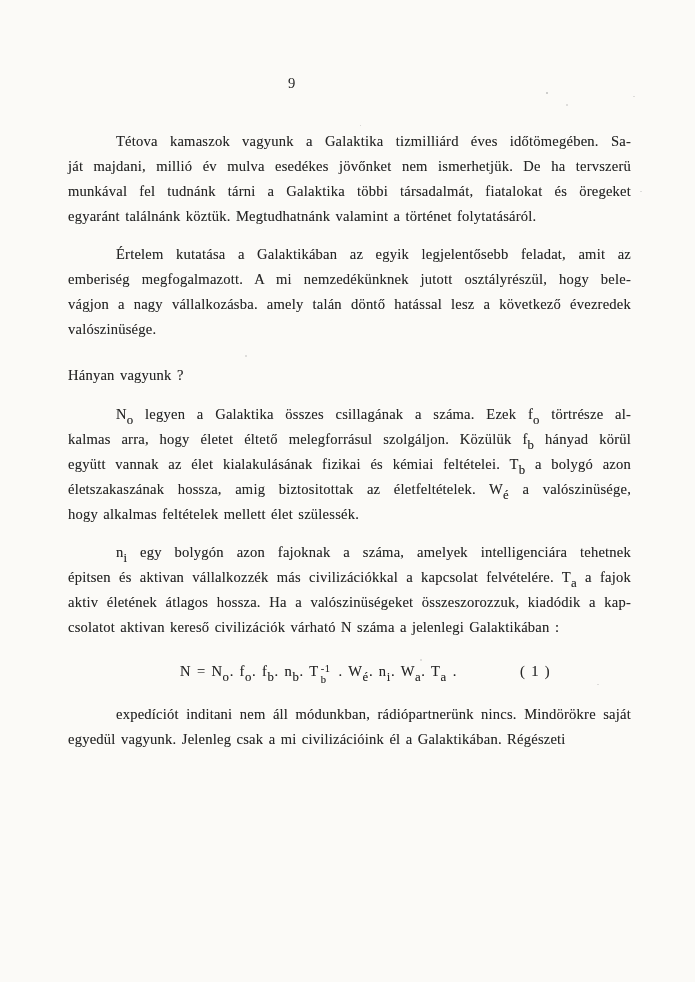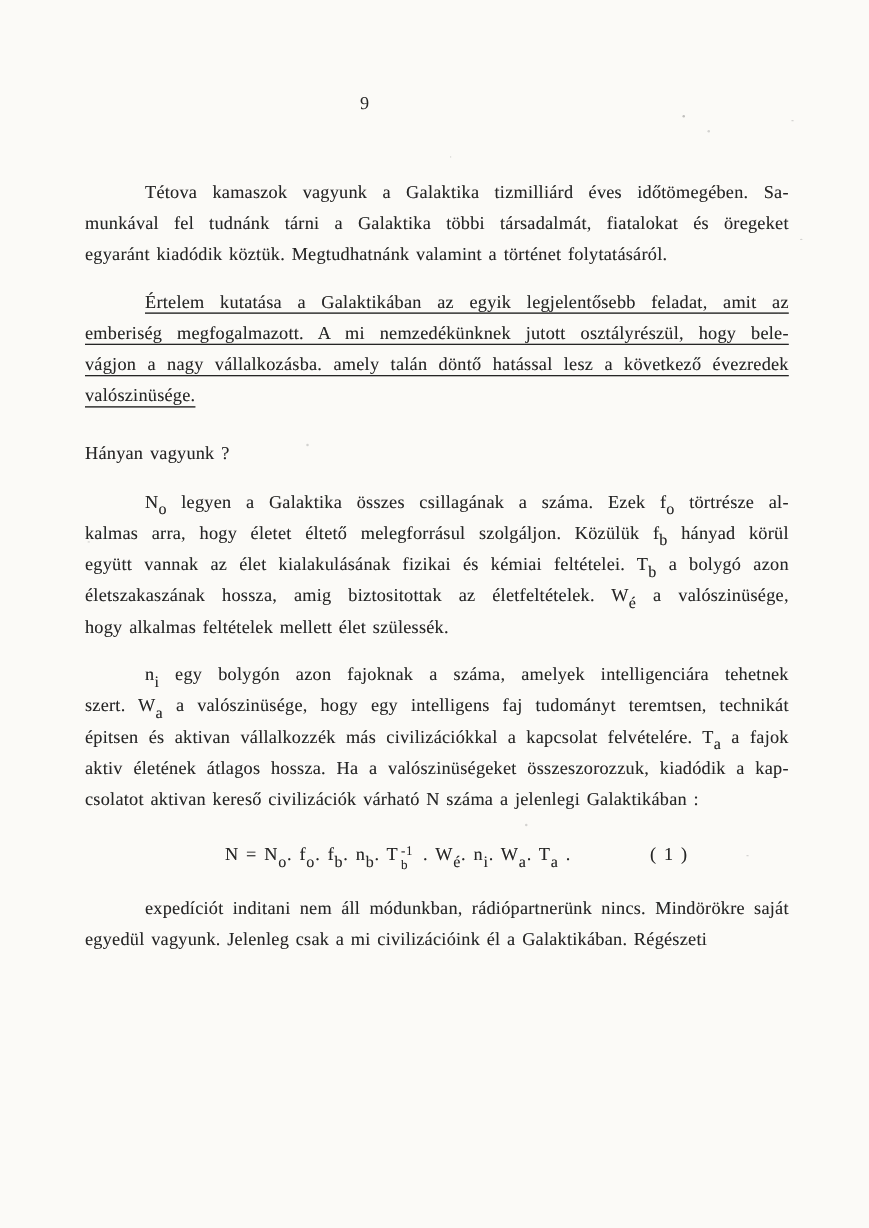--- a/index.html
+++ b/index.html
@@ -12,31 +12,30 @@
     background: var(--paper);
     font-family: "Liberation Serif", "DejaVu Serif", serif;
     color: var(--ink);
     overflow: hidden;
   }
   .page-number {
     position: absolute; top: 75px; left: 288px;
     font-size: 14.6px; letter-spacing: .3px;
   }
   .text-flow {
-    position: absolute; left: 68px; top: 142px; width: 563px;
+    position: absolute; left: 68px; top: 129px; width: 563px;
     font-size: 14.6px; line-height: 25px;
     letter-spacing: .2px; word-spacing: 1.5px;
     text-shadow: 0 0 .5px rgba(50,50,50,.38);
   }
   .para { margin: 0 0 13px 0; }
   .para.indent .line:first-child { text-indent: 48px; }
   .para .line { text-align: justify; text-align-last: justify; }
   .para .line:last-child { text-align-last: left; }
   .para.underline .line {
-    text-decoration: underline;
     text-decoration-thickness: .8px;
     text-underline-offset: 4px;
   }
   .heading {
     margin: 21px 0 14px 0;
     text-decoration-thickness: .8px;
     text-underline-offset: 4px;
   }
   .equation { position: relative; margin: 19px 0 17px 0; padding-left: 112px; letter-spacing: .6px; }
   .eq-number { position: absolute; left: 452px; top: 0; }
@@ -46,40 +45,40 @@
   .speck { position: absolute; border-radius: 50%; background: #777; pointer-events: none; }
 </style>
 </head>
 <body>
 
 <div class="page">
   <div class="page-number">9</div>
   <div class="text-flow">
       <div class="para indent">
         <div class="line">Tétova kamaszok vagyunk a Galaktika tizmilliárd éves időtömegében. Sa-</div>
+        <div class="line">ját majdani, millió év mulva esedékes jövőnket nem ismerhetjük. De ha tervszerü</div>
         <div class="line">munkával fel tudnánk tárni a Galaktika többi társadalmát, fiatalokat és öregeket</div>
-        <div class="line">egyaránt kiadódik köztük. Megtudhatnánk valamint a történet folytatásáról.</div>
+        <div class="line">egyaránt találnánk köztük. Megtudhatnánk valamint a történet folytatásáról.</div>
       </div>
       <div class="para indent underline">
         <div class="line">Értelem kutatása a Galaktikában az egyik legjelentősebb feladat, amit az</div>
         <div class="line">emberiség megfogalmazott. A mi nemzedékünknek jutott osztályrészül, hogy bele-</div>
         <div class="line">vágjon a nagy vállalkozásba. amely talán döntő hatással lesz a következő évezredek</div>
         <div class="line">valószinüsége.</div>
       </div>
       <div class="heading">Hányan vagyunk ?</div>
       <div class="para indent">
         <div class="line">N<span class="seg-sub">o</span> legyen a Galaktika összes csillagának a száma. Ezek f<span class="seg-sub">o</span> törtrésze al-</div>
         <div class="line">kalmas arra, hogy életet éltető melegforrásul szolgáljon. Közülük f<span class="seg-sub">b</span> hányad körül</div>
         <div class="line">együtt vannak az élet kialakulásának fizikai és kémiai feltételei. T<span class="seg-sub">b</span> a bolygó azon</div>
         <div class="line">életszakaszának hossza, amig biztositottak az életfeltételek. W<span class="seg-sub">é</span> a valószinüsége,</div>
         <div class="line">hogy alkalmas feltételek mellett élet szülessék.</div>
       </div>
       <div class="para indent">
         <div class="line">n<span class="seg-sub">i</span> egy bolygón azon fajoknak a száma, amelyek intelligenciára tehetnek</div>
-        <div class="line">szert. W<span class="seg-sub">a</span> a valószinüsége, hogy egy intelligens faj tudományt teremtsen, technikát</div>
         <div class="line">épitsen és aktivan vállalkozzék más civilizációkkal a kapcsolat felvételére. T<span class="seg-sub">a</span> a fajok</div>
         <div class="line">aktiv életének átlagos hossza. Ha a valószinüségeket összeszorozzuk, kiadódik a kap-</div>
         <div class="line">csolatot aktivan kereső civilizációk várható N száma a jelenlegi Galaktikában :</div>
       </div>
       <div class="equation"><span class="eq-body">N = N<span class="seg-sub">o</span>. f<span class="seg-sub">o</span>. f<span class="seg-sub">b</span>. n<span class="seg-sub">b</span>. T<span class="seg-stack"><span>-1</span><span>b</span></span> . W<span class="seg-sub">é</span>. n<span class="seg-sub">i</span>. W<span class="seg-sub">a</span>. T<span class="seg-sub">a</span> .</span><span class="eq-number">( 1 )</span></div>
       <div class="para indent">
         <div class="line">expedíciót inditani nem áll módunkban, rádiópartnerünk nincs. Mindörökre saját</div>
         <div class="line">egyedül vagyunk. Jelenleg csak a mi civilizációink él a Galaktikában. Régészeti</div>
       </div>
     </div>

